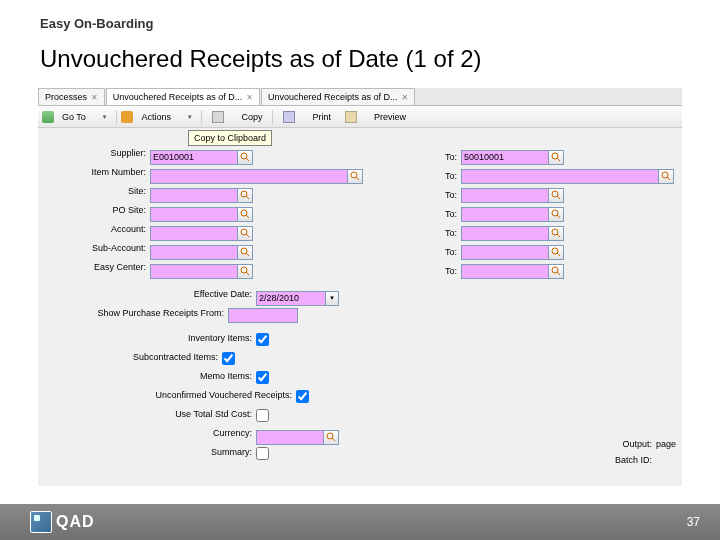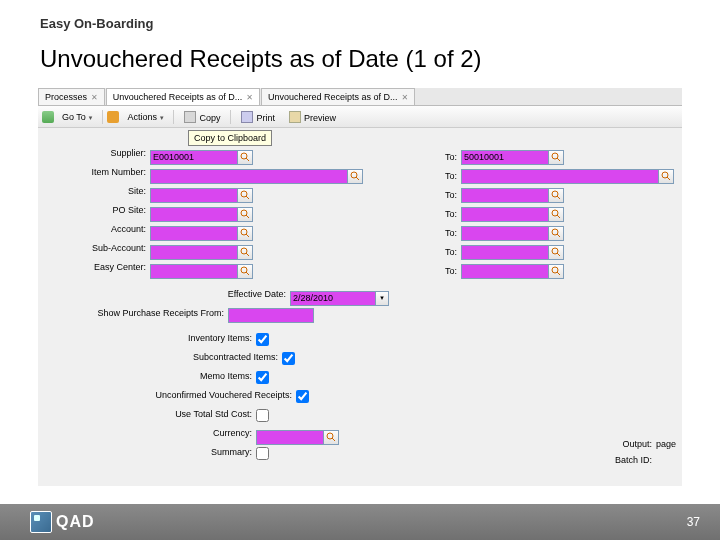--- a/index.html
+++ b/index.html
@@ -65,22 +65,22 @@
     display: flex;
     align-items: center;
     background: linear-gradient(#fdfdfd,#e8e8e8);
     border-bottom: 1px solid #ccc;
     height: 22px;
     padding: 0 4px;
     gap: 2px;
   }
   .tb-btn {
     display: flex;
-    align-items: flex-end;
-    gap: 3px;
+    align-items: center;
+    gap: 17px;
     padding: 2px 5px;
     border: 1px solid transparent;
     border-radius: 2px;
     cursor: pointer;
     font-size: 9px;
   }
   .tb-sep {
     width: 1px;
     height: 14px;
     background: #ccc;
@@ -124,26 +124,26 @@
   }
   .lbl.left { width: 112px; }
   .lbl.right { width: 40px; }
   .fld {
     display: flex;
     align-items: center;
   }
   .txt {
     height: 15px;
     border: 1px solid #7f9db9;
-    background: #d946ef;
+    background: #f0abfc;
     font-size: 9px;
     padding: 0 2px;
   }
   .txt.w1 { width: 88px; }
-  .txt.w2 { width: 86px; }
+  .txt.w2 { width: 70px; }
   .txt.w3 { width: 198px; }
   .txt.w4 { width: 68px; }
   .mag {
     width: 15px;
     height: 15px;
     border: 1px solid #7f9db9;
     border-left: none;
     background: linear-gradient(#fdfdfd,#e2e2e2);
     display: flex;
     align-items: center;
@@ -434,42 +434,42 @@
               <circle cx="4" cy="4" r="3" fill="none" stroke="#c60" stroke-width="1"></circle>
               <line x1="6" y1="6" x2="9" y2="9" stroke="#c60" stroke-width="1"></line>
             </svg>
           </div>
       </div>
     </div>
 
     <div style="height:8px"></div>
 
     <div class="row">
-      <div class="lbl" style="width:252px">Effective Date:</div>
+      <div class="lbl" style="width:218px">Effective Date:</div>
       <div class="date-fld">
         <input class="txt w2" value="2/28/2010" style="">
         <div class="date-btn">
             <span>▾</span>
           </div>
       </div>
     </div>
 
     <div class="row">
       <div class="lbl" style="width:190px">Show Purchase Receipts From:</div>
       <input class="txt w2" style="">
     </div>
 
     <div style="height:6px"></div>
 
     <div class="row">
       <div class="lbl" style="width:218px">Inventory Items:</div>
       <input type="checkbox" class="chk" checked="" style="">
     </div>
     <div class="row">
-      <div class="lbl" style="width:244px">Subcontracted Items:</div>
+      <div class="lbl" style="width:184px">Subcontracted Items:</div>
       <input type="checkbox" class="chk" checked="" style="">
     </div>
     <div class="row">
       <div class="lbl" style="width:218px">Memo Items:</div>
       <input type="checkbox" class="chk" checked="" style="">
     </div>
     <div class="row">
       <div class="lbl" style="width:258px">Unconfirmed Vouchered Receipts:</div>
       <input type="checkbox" class="chk" checked="" style="">
     </div>

